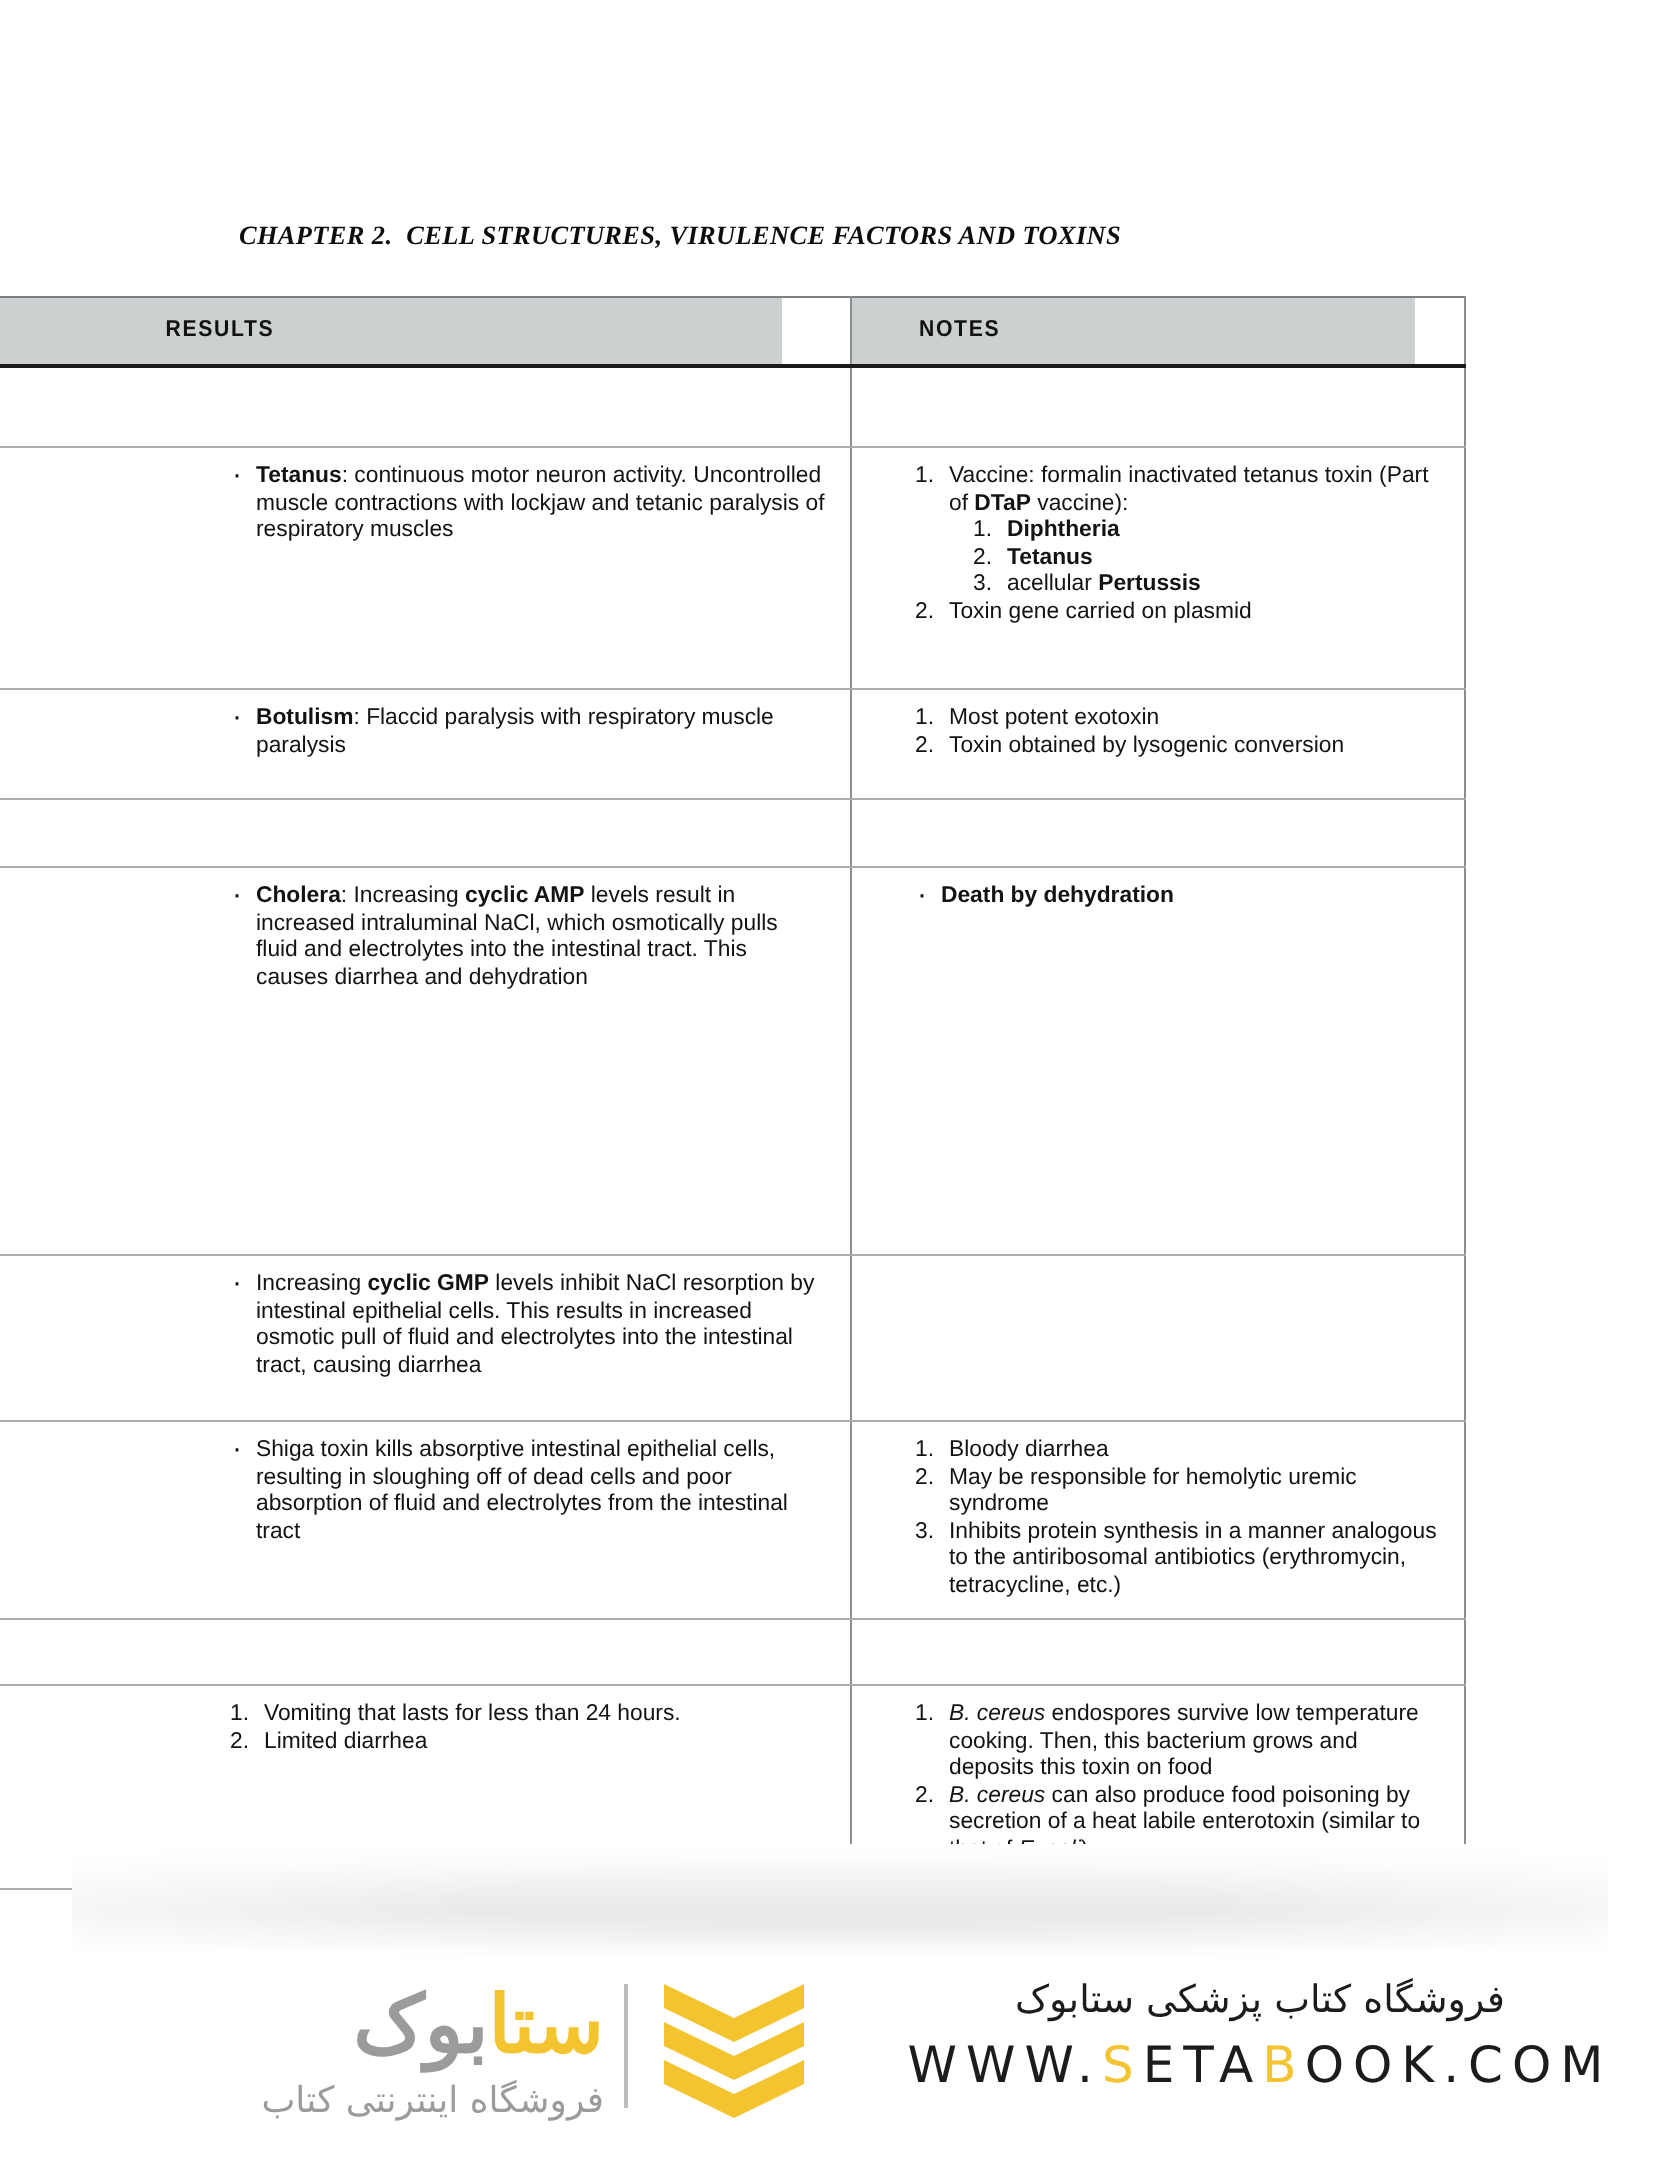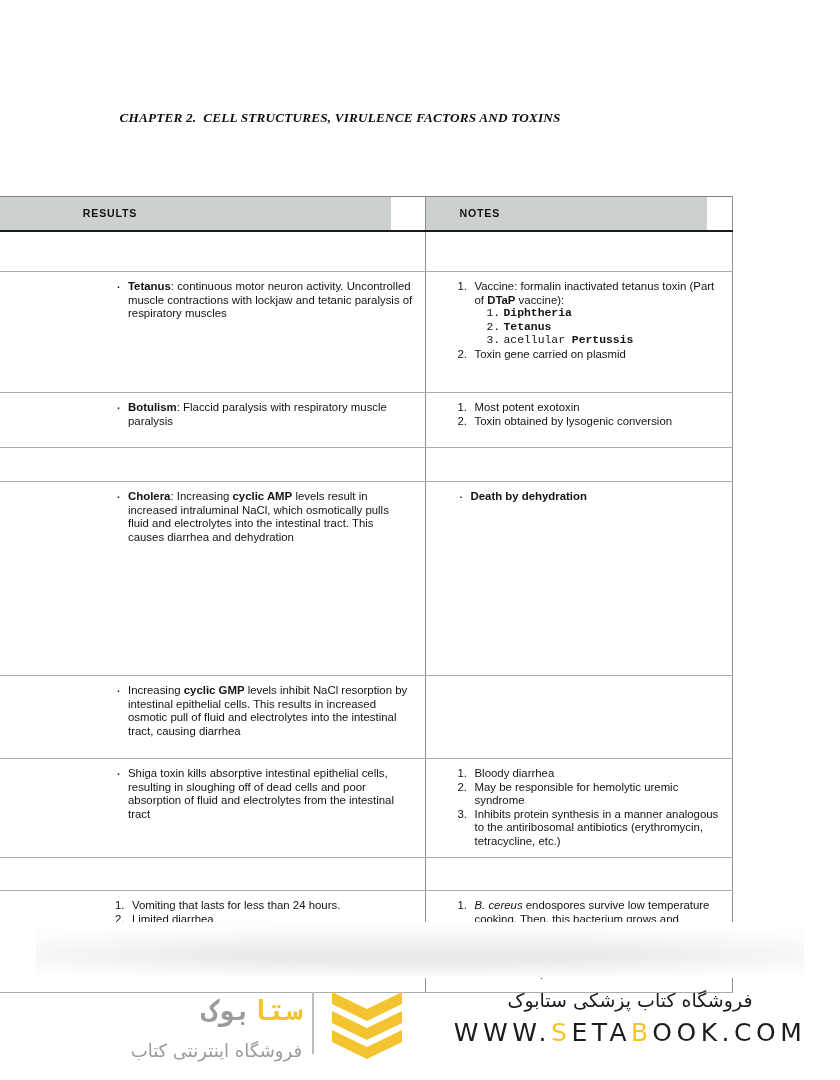--- a/index.html
+++ b/index.html
@@ -35,21 +35,20 @@
   .table-wrap {
     position: absolute;
     top: 148px;
     left: 0;
     width: 732px;
   }
   table.data-table {
     border-collapse: collapse;
     width: 732px;
     table-layout: fixed;
-    margin-top: 48px;
   }
   table.data-table col.c-results { width: 425px; }
   table.data-table col.c-notes   { width: 307px; }
 
   thead th {
     background: #ccd0d1;
     border-top: 1.5px solid #7d8183;
     border-bottom: 2px solid #1b1b1b;
     border-right: 1.5px solid #8b8f91;
     padding: 6px 0 7px 0;
@@ -116,21 +115,20 @@
   }
   ol.num > li::before {
     content: counter(numitem) ".";
     position: absolute;
     left: 0;
     top: 0;
   }
   ol.num ol.num {
     margin-left: 12px;
     counter-reset: subitem;
-    font-family: Liberation Mono, monospace;
   }
   ol.num ol.num > li {
     counter-increment: subitem;
     padding-left: 17px;
   }
   ol.num ol.num > li::before {
     content: counter(subitem) ".";
   }
 
   b, .b { font-weight: 700; }
@@ -170,22 +168,22 @@
     height: 88px;
   }
   .logo-word {
     position: absolute;
     left: 0;
     top: 4px;
     width: 240px;
     height: 48px;
     direction: rtl;
     text-align: right;
-    font-family: Liberation Mono, monospace;
-    font-size: 28px;
+    font-family: Liberation Serif, serif;
+    font-size: 40px;
     font-weight: 700;
     color: #f4c430;
     line-height: 46px;
     white-space: nowrap;
   }
   .logo-word .grey { color: #9b9b9b; }
   .logo-sub {
     position: absolute;
     left: 0;
     top: 54px;

